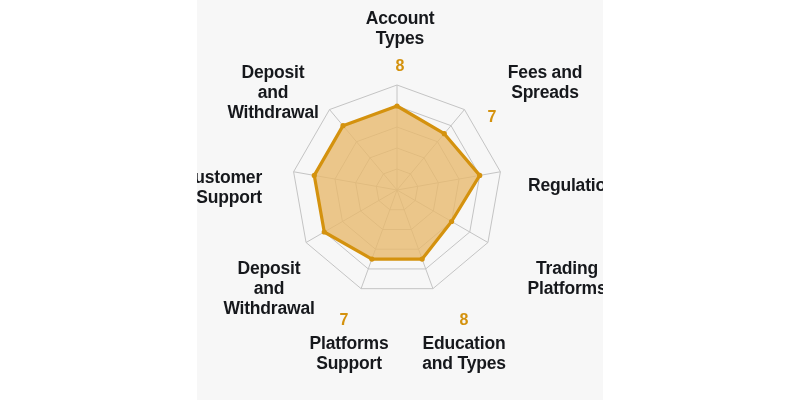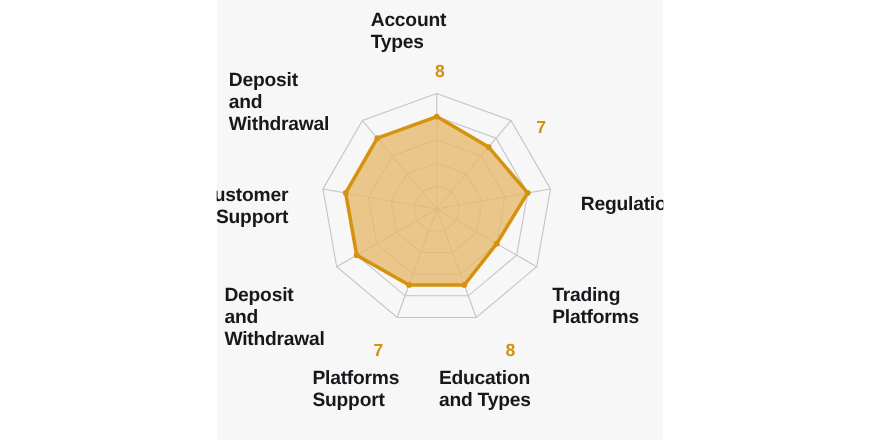--- a/index.html
+++ b/index.html
@@ -32,21 +32,21 @@
     position: absolute;
     left: 0;
     top: 0;
   }
   .axis-label {
     position: absolute;
     color: #16181c;
     font-size: 17.5px;
     font-weight: 700;
     line-height: 20px;
-    text-align: left;
+    text-align: center;
     white-space: pre-line;
     letter-spacing: -0.2px;
   }
   .axis-label.align-left {
     text-align: left;
   }
   .axis-label.align-right {
     text-align: right;
   }
   .value-label {
@@ -96,25 +96,27 @@
           <circle cx="127.25" cy="232.00" r="2.6" fill="#d4920e"></circle>
           <circle cx="117.28" cy="175.41" r="2.6" fill="#d4920e"></circle>
           <circle cx="146.01" cy="125.65" r="2.6" fill="#d4920e"></circle>
         </g>
     </svg>
 
     <div class="axis-label" style="left:140px; top:8px; width:126px;">Account
 Types</div>
     <div class="value-label" style="left:173px; top:57px; width:60px;">8</div>
 
+    <div class="axis-label" style="left:283px; top:62px; width:130px;">Fees and
+Spreads</div>
     <div class="value-label" style="left:275px; top:108px; width:40px;">7</div>
 
     <div class="axis-label align-left" style="left:331px; top:175px; width:130px;">Regulation</div>
 
-    <div class="axis-label align-left" style="left:305px; top:258px; width:130px;">Trading
+    <div class="axis-label align-left" style="left:305px; top:258px; width:130px;text-align:center;">Trading
 Platforms</div>
 
     <div class="axis-label" style="left:202px; top:333px; width:130px;">Education
 and Types</div>
     <div class="value-label" style="left:237px; top:311px; width:60px;">8</div>
 
     <div class="axis-label" style="left:87px; top:333px; width:130px;">Platforms
 Support</div>
     <div class="value-label" style="left:117px; top:311px; width:60px;">7</div>
 

